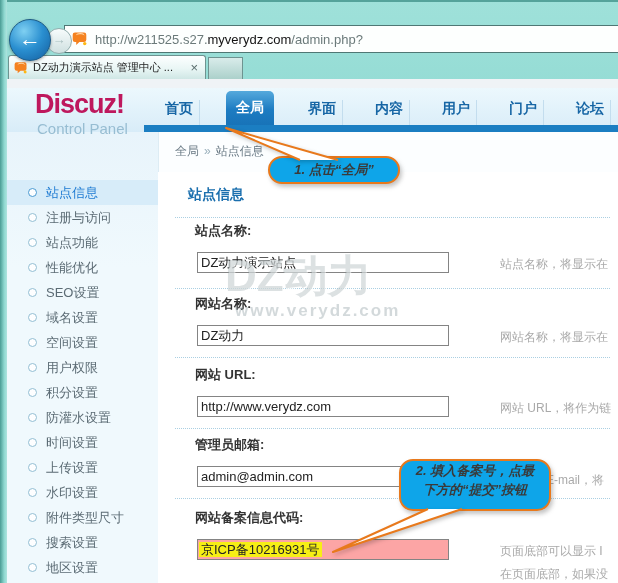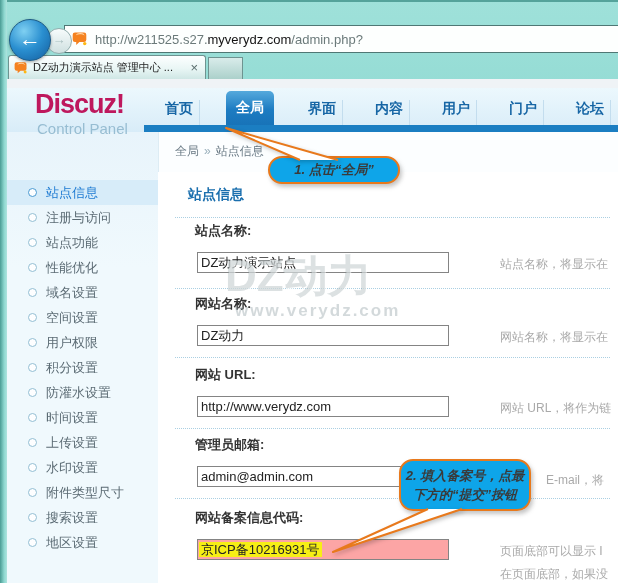--- a/index.html
+++ b/index.html
@@ -86,21 +86,21 @@
     text-shadow:1px 1px 0 rgba(255,255,255,.6);line-height:46px;}
   .wm-2{font-size:17px;font-weight:bold;color:rgba(140,155,160,.38);letter-spacing:2px;margin:2px 0 0 10px;}
 
   
   .tails{position:absolute;left:0;top:0;width:618px;height:504px;z-index:11;pointer-events:none;
     filter:drop-shadow(2px 2px 2px rgba(0,0,0,.22));}
   .bubble{position:absolute;background:#0ea5e9;border:2px solid #e8791c;border-radius:14px;
     box-shadow:2px 3px 4px rgba(110,110,110,.4);z-index:10;box-sizing:border-box;
     font-size:13px;font-weight:bold;color:#3a3a3a;text-align:center;font-style:italic;}
   .bubble1{left:261px;top:77px;width:132px;height:28px;line-height:24px;}
-  .bubble2{left:392px;top:380px;width:132px;height:52px;padding-top:5px;line-height:19px;}
+  .bubble2{left:392px;top:380px;width:152px;height:52px;line-height:19px;}
 </style>
 </head>
 <body>
 
 <div class="screen">
   <div class="topline"></div>
   <div class="winborder"></div>
 
   <div class="back-btn">
     <span>←</span>
@@ -173,20 +173,24 @@
         <div class="sitem">
             <span class="bullet"></span>
             <span>站点功能</span>
           </div>
         <div class="sitem">
             <span class="bullet"></span>
             <span>性能优化</span>
           </div>
         <div class="sitem">
             <span class="bullet"></span>
+            <span>SEO设置</span>
+          </div>
+        <div class="sitem">
+            <span class="bullet"></span>
             <span>域名设置</span>
           </div>
         <div class="sitem">
             <span class="bullet"></span>
             <span>空间设置</span>
           </div>
         <div class="sitem">
             <span class="bullet"></span>
             <span>用户权限</span>
           </div>

